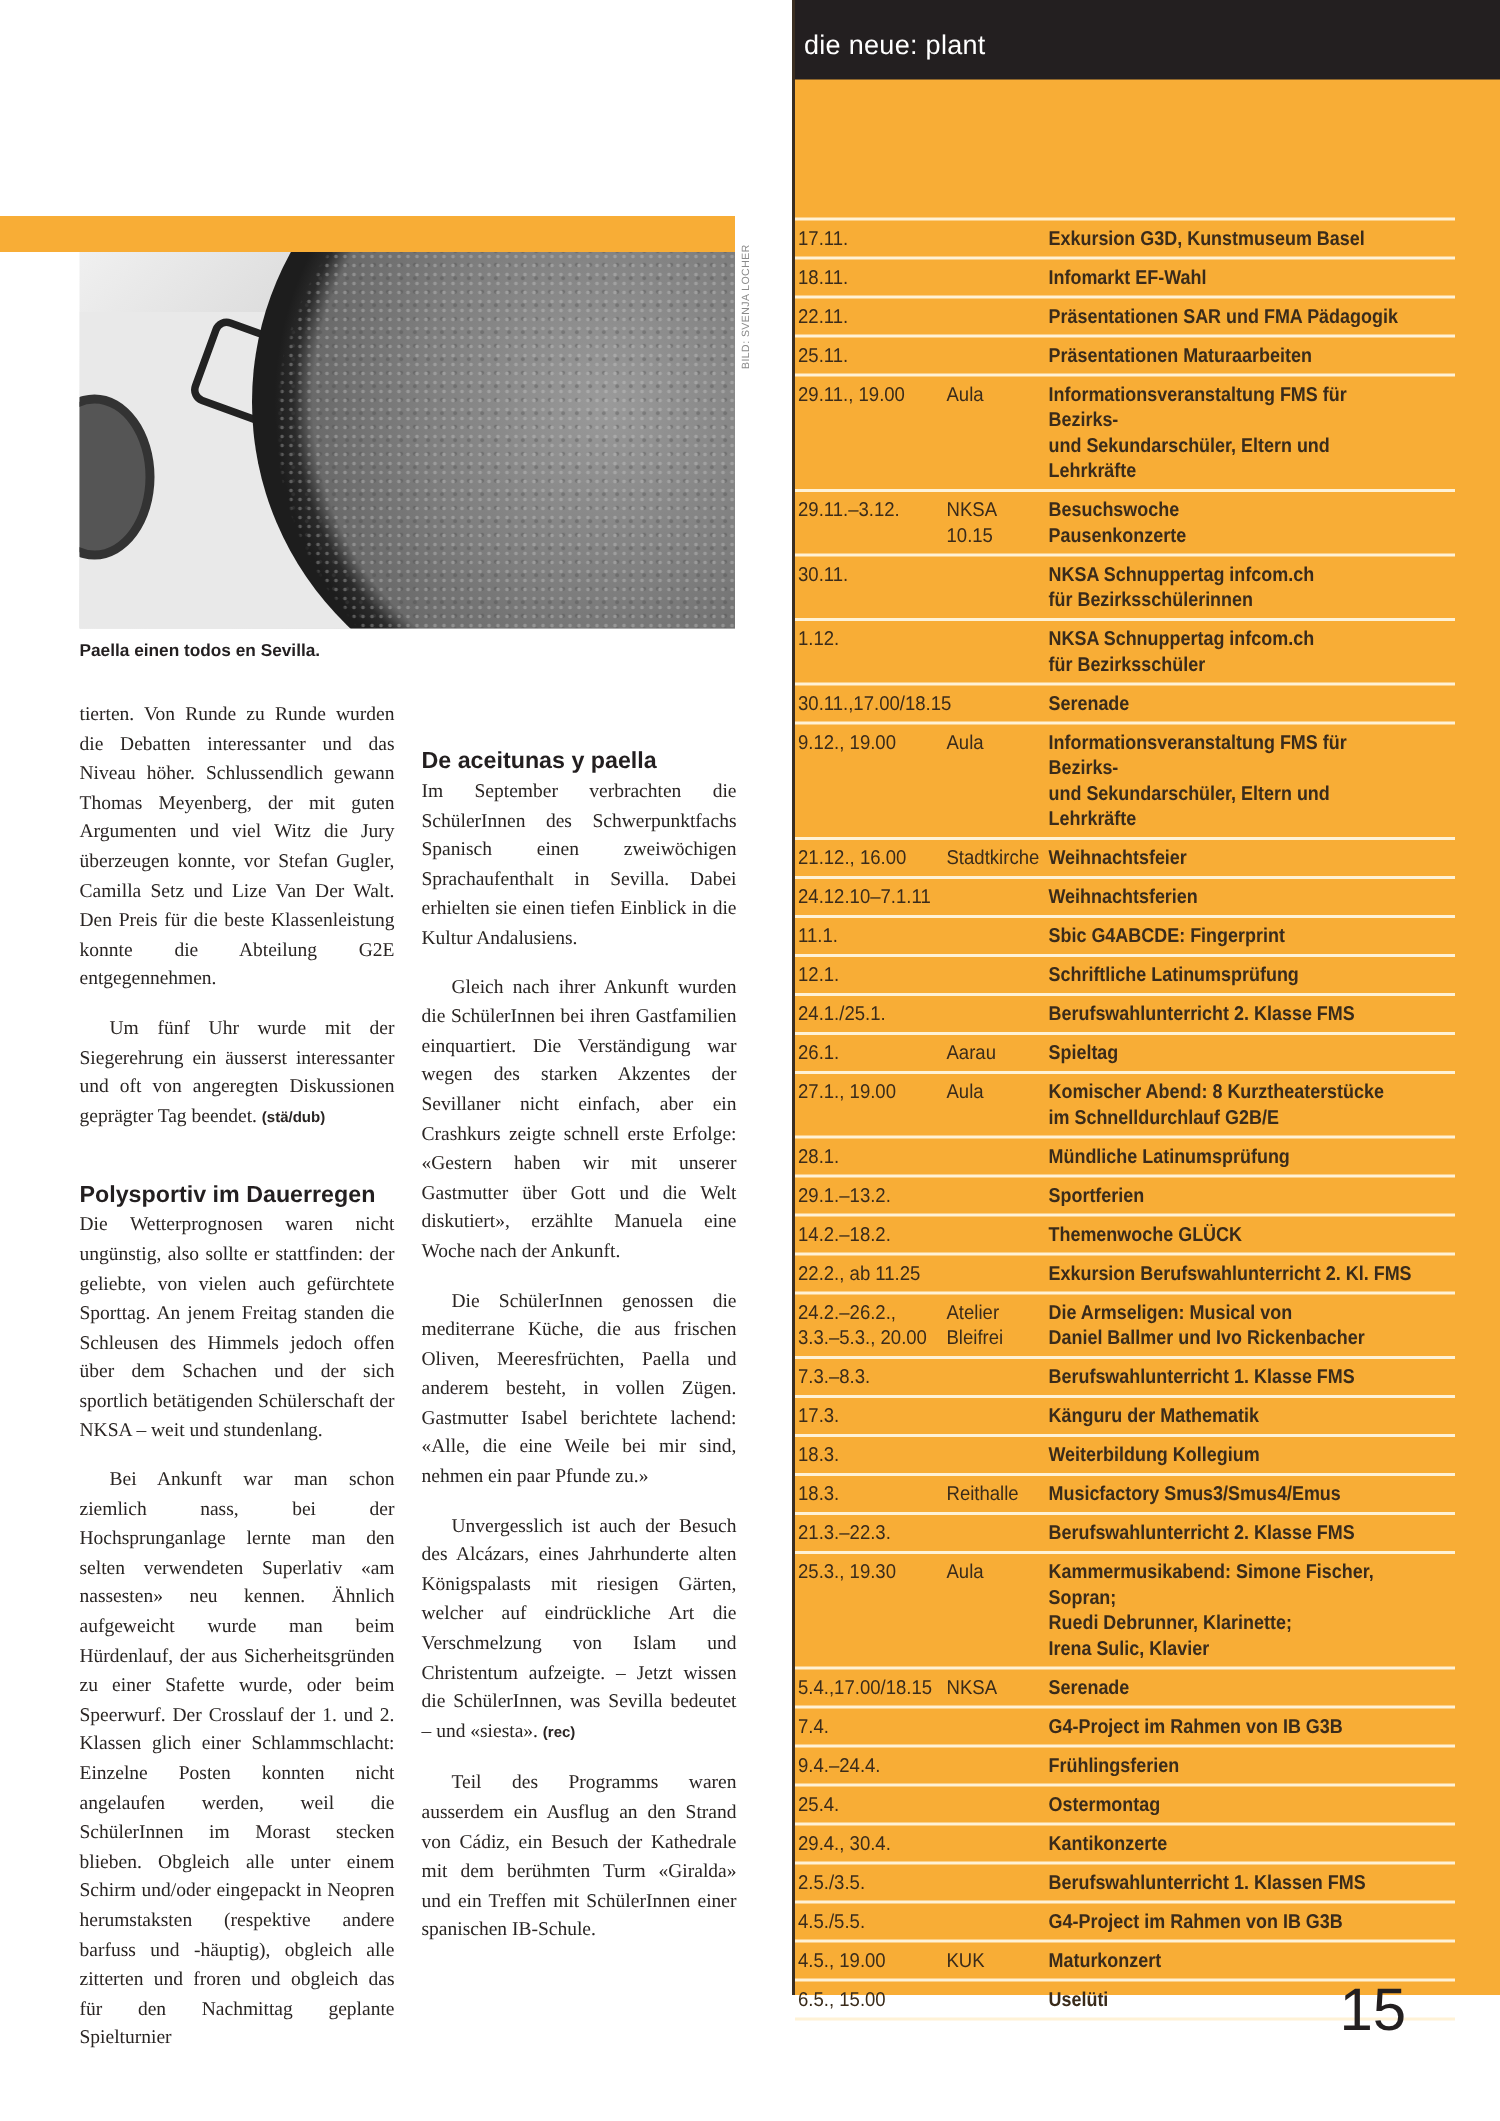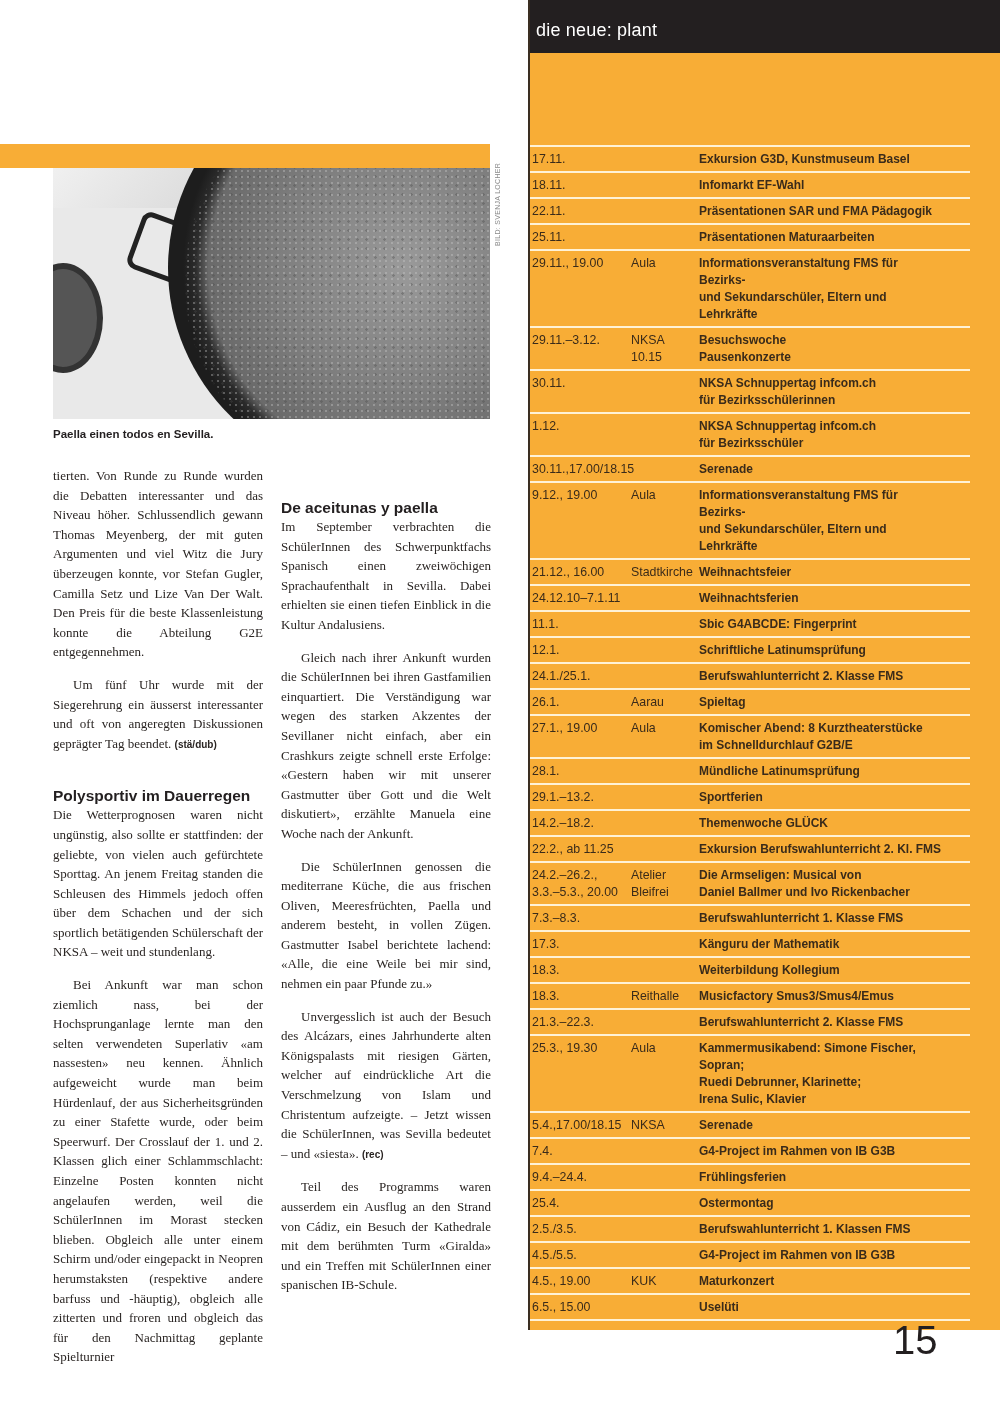--- a/index.html
+++ b/index.html
@@ -257,20 +257,25 @@
         <span class="date">9.4.–24.4.</span>
         <span class="place"></span>
         <span class="event">Frühlingsferien</span>
       </div>
       <div class="row">
         <span class="date">25.4.</span>
         <span class="place"></span>
         <span class="event">Ostermontag</span>
       </div>
       <div class="row">
+        <span class="date">29.4., 30.4.</span>
+        <span class="place"></span>
+        <span class="event">Kantikonzerte</span>
+      </div>
+      <div class="row">
         <span class="date">2.5./3.5.</span>
         <span class="place"></span>
         <span class="event">Berufswahlunterricht 1. Klassen FMS</span>
       </div>
       <div class="row">
         <span class="date">4.5./5.5.</span>
         <span class="place"></span>
         <span class="event">G4-Project im Rahmen von IB G3B</span>
       </div>
       <div class="row">

